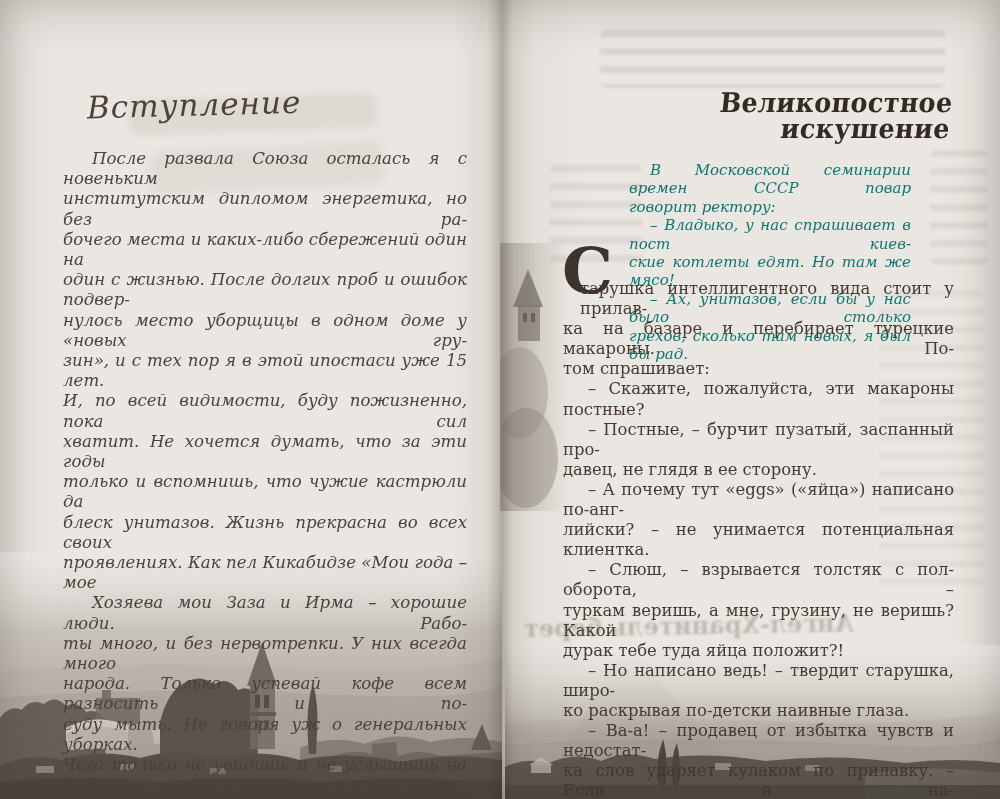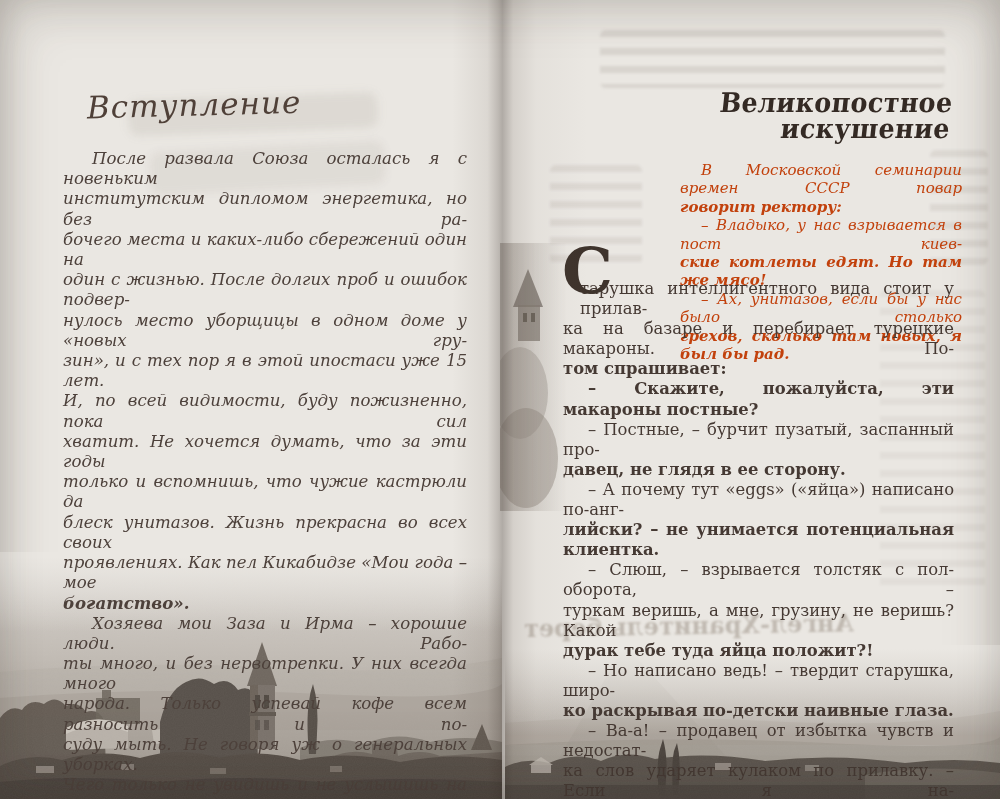--- a/index.html
+++ b/index.html
@@ -5,42 +5,42 @@
   html,body{margin:0;padding:0;background:#7d7a76;}
   #spread{
     position:relative;width:1000px;height:799px;overflow:hidden;
     background:#eae7e2;
     font-family:"DejaVu Serif","Liberation Serif",serif;
     box-shadow:inset 0 0 60px rgba(70,60,52,.18);
   }
   [data-name]{box-sizing:border-box;}
   
   .pline{text-align:justify;text-align-last:justify;}
-  .pline.end{text-align-last:left;font-weight:bold;}
+  .pline.end{text-align-last:left;}
   
   .script-heading{
     position:absolute;left:87px;top:86px;width:260px;
     font-style:italic;font-size:31px;color:#4f4038;
     transform:rotate(-1.5deg);letter-spacing:1px;z-index:30;
   }
   .left-body{
     position:absolute;left:63px;top:149px;width:404px;z-index:30;
     font-style:italic;font-size:16.6px;line-height:20.2px;color:#4d413b;
   }
   .left-body .pline.indent{text-indent:29px;}
   
   .chapter-heading{
     position:absolute;left:563px;top:90px;width:391px;z-index:30;
     text-align:right;font-weight:bold;font-size:27px;line-height:26px;
     color:#342a24;letter-spacing:.4px;
     transform:skewX(-6deg) scaleX(.94);transform-origin:100% 0;
   }
   .epigraph{
-    position:absolute;left:680px;top:161px;width:282px;z-index:30;
-    font-style:italic;font-size:15px;line-height:18.4px;color:#c2410c;
+    position:absolute;left:629px;top:161px;width:282px;z-index:30;
+    font-style:italic;font-size:15px;line-height:18.4px;color:#0f766e;
   }
   .epigraph .pline.indent{text-indent:21px;}
   .dropcap{
     position:absolute;left:562px;top:242px;z-index:31;
     font-weight:bold;font-size:64px;line-height:58px;color:#3e332c;
   }
   .right-body{
     position:absolute;left:563px;top:279px;width:391px;z-index:30;
     font-size:16.4px;line-height:20.1px;color:#453933;
   }
@@ -111,21 +111,20 @@
           <div class="pline" data-name="text-line">институтским дипломом энергетика, но без ра-</div>
           <div class="pline" data-name="text-line">бочего места и каких-либо сбережений один на</div>
           <div class="pline" data-name="text-line">один с жизнью. После долгих проб и ошибок подвер-</div>
           <div class="pline" data-name="text-line">нулось место уборщицы в одном доме у «новых гру-</div>
           <div class="pline" data-name="text-line">зин», и с тех пор я в этой ипостаси уже 15 лет.</div>
           <div class="pline" data-name="text-line">И, по всей видимости, буду пожизненно, пока сил</div>
           <div class="pline" data-name="text-line">хватит. Не хочется думать, что за эти годы</div>
           <div class="pline" data-name="text-line">только и вспомнишь, что чужие кастрюли да</div>
           <div class="pline" data-name="text-line">блеск унитазов. Жизнь прекрасна во всех своих</div>
           <div class="pline" data-name="text-line">проявлениях. Как пел Кикабидзе «Мои года – мое</div>
-          <div class="pline end" data-name="text-line">богатство».</div>
         </div>
       <div data-name="paragraph">
           <div class="pline indent" data-name="text-line">Хозяева мои Заза и Ирма – хорошие люди. Рабо-</div>
           <div class="pline" data-name="text-line">ты много, и без нервотрепки. У них всегда много</div>
           <div class="pline" data-name="text-line">народа. Только успевай кофе всем разносить и по-</div>
           <div class="pline" data-name="text-line">суду мыть. Не говоря уж о генеральных уборках.</div>
           <div class="pline" data-name="text-line">Чего только не увидишь и не услышишь на моем</div>
         </div>
     </div>
 
@@ -188,21 +187,21 @@
     <div class="ghost-bar" style="left:560px;top:655px;width:400px;height:80px;opacity:.75;" data-name="bleed-through-text"></div>
 
     <div class="chapter-heading" data-name="chapter-heading-velikopostnoe">
       <div data-name="chapter-heading-line1">Великопостное</div>
       <div data-name="chapter-heading-line2">искушение</div>
     </div>
 
     <div class="epigraph" data-name="epigraph-block">
         <div class="pline indent" data-name="text-line">В Московской семинарии времен СССР повар</div>
         <div class="pline end" data-name="text-line">говорит ректору:</div>
-        <div class="pline indent" data-name="text-line">– Владыко, у нас взрывается в пост киев-</div>
+        <div class="pline indent" data-name="text-line">– Владыко, у нас спрашивает в пост киев-</div>
         <div class="pline end" data-name="text-line">ские котлеты едят. Но там же мясо!</div>
         <div class="pline indent" data-name="text-line">– Ах, унитазов, если бы у нас было столько</div>
         <div class="pline end" data-name="text-line">грехов, сколько там новых, я был бы рад.</div>
       </div>
 
     <div class="dropcap" data-name="drop-cap-letter">С</div>
 
     <div class="right-body" data-name="story-text-block">
         <div class="pline cap" data-name="text-line">тарушка интеллигентного вида стоит у прилав-</div>
         <div class="pline" data-name="text-line">ка на базаре и перебирает турецкие макароны. По-</div>

